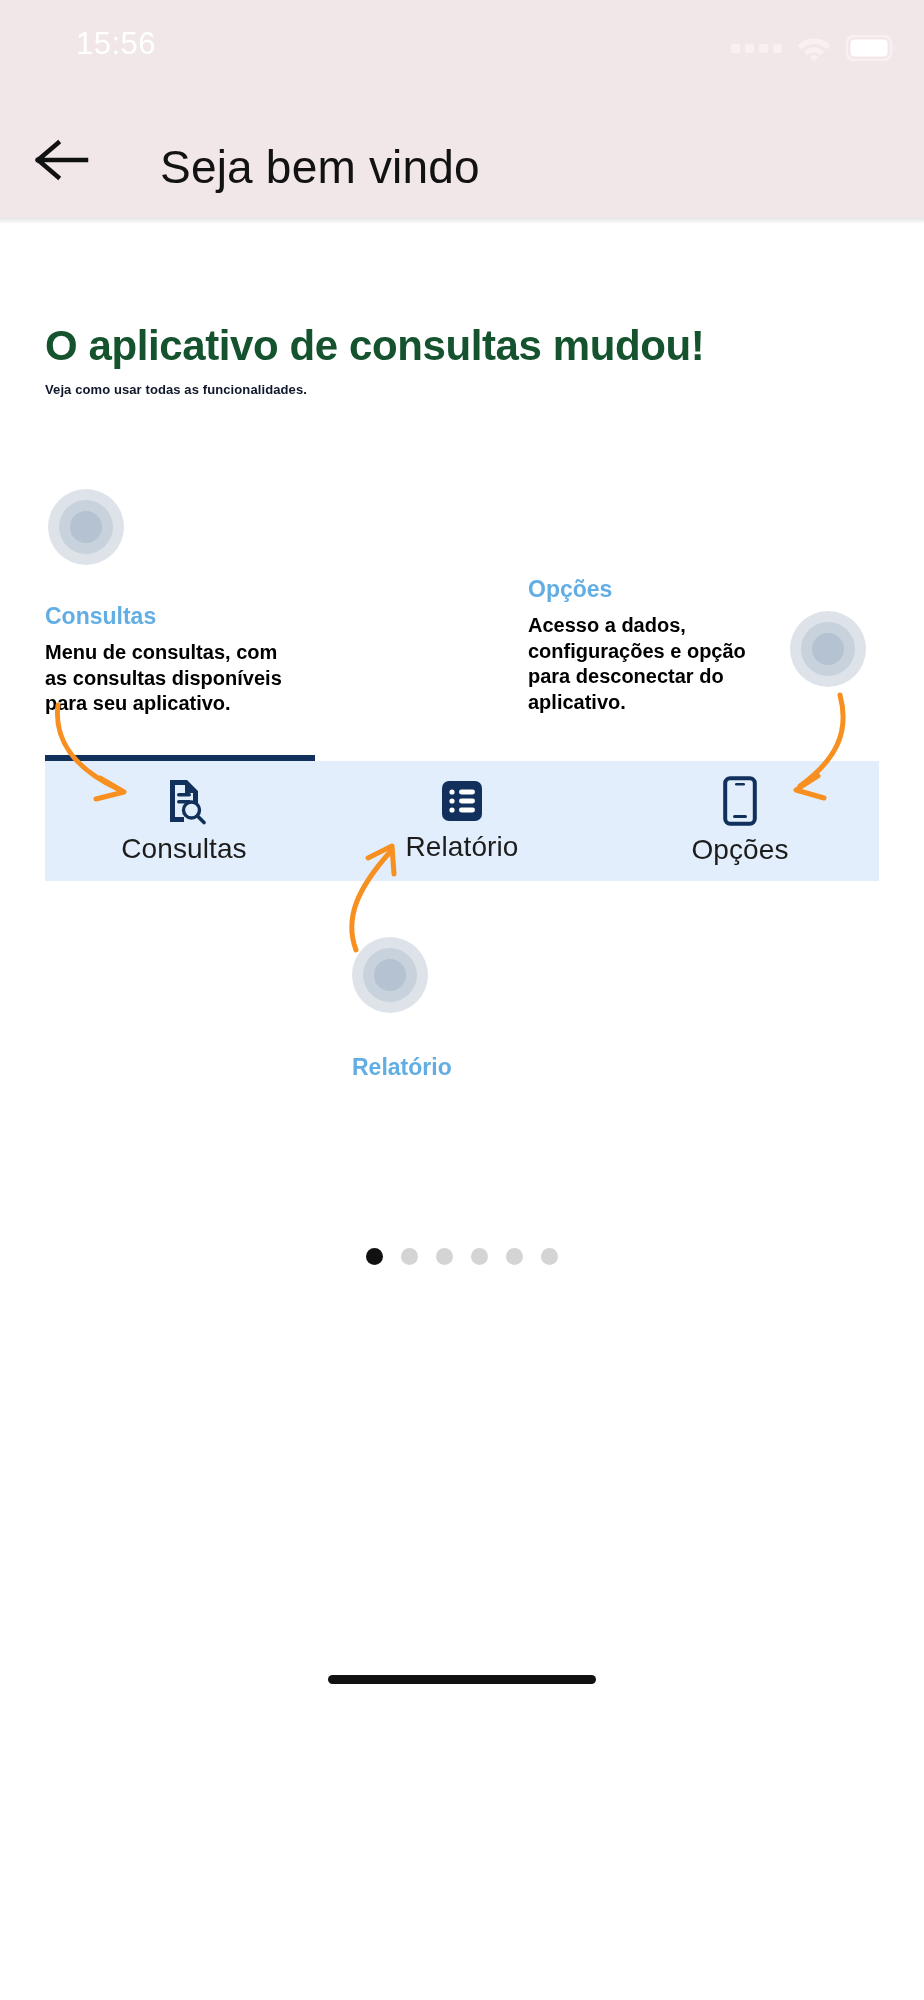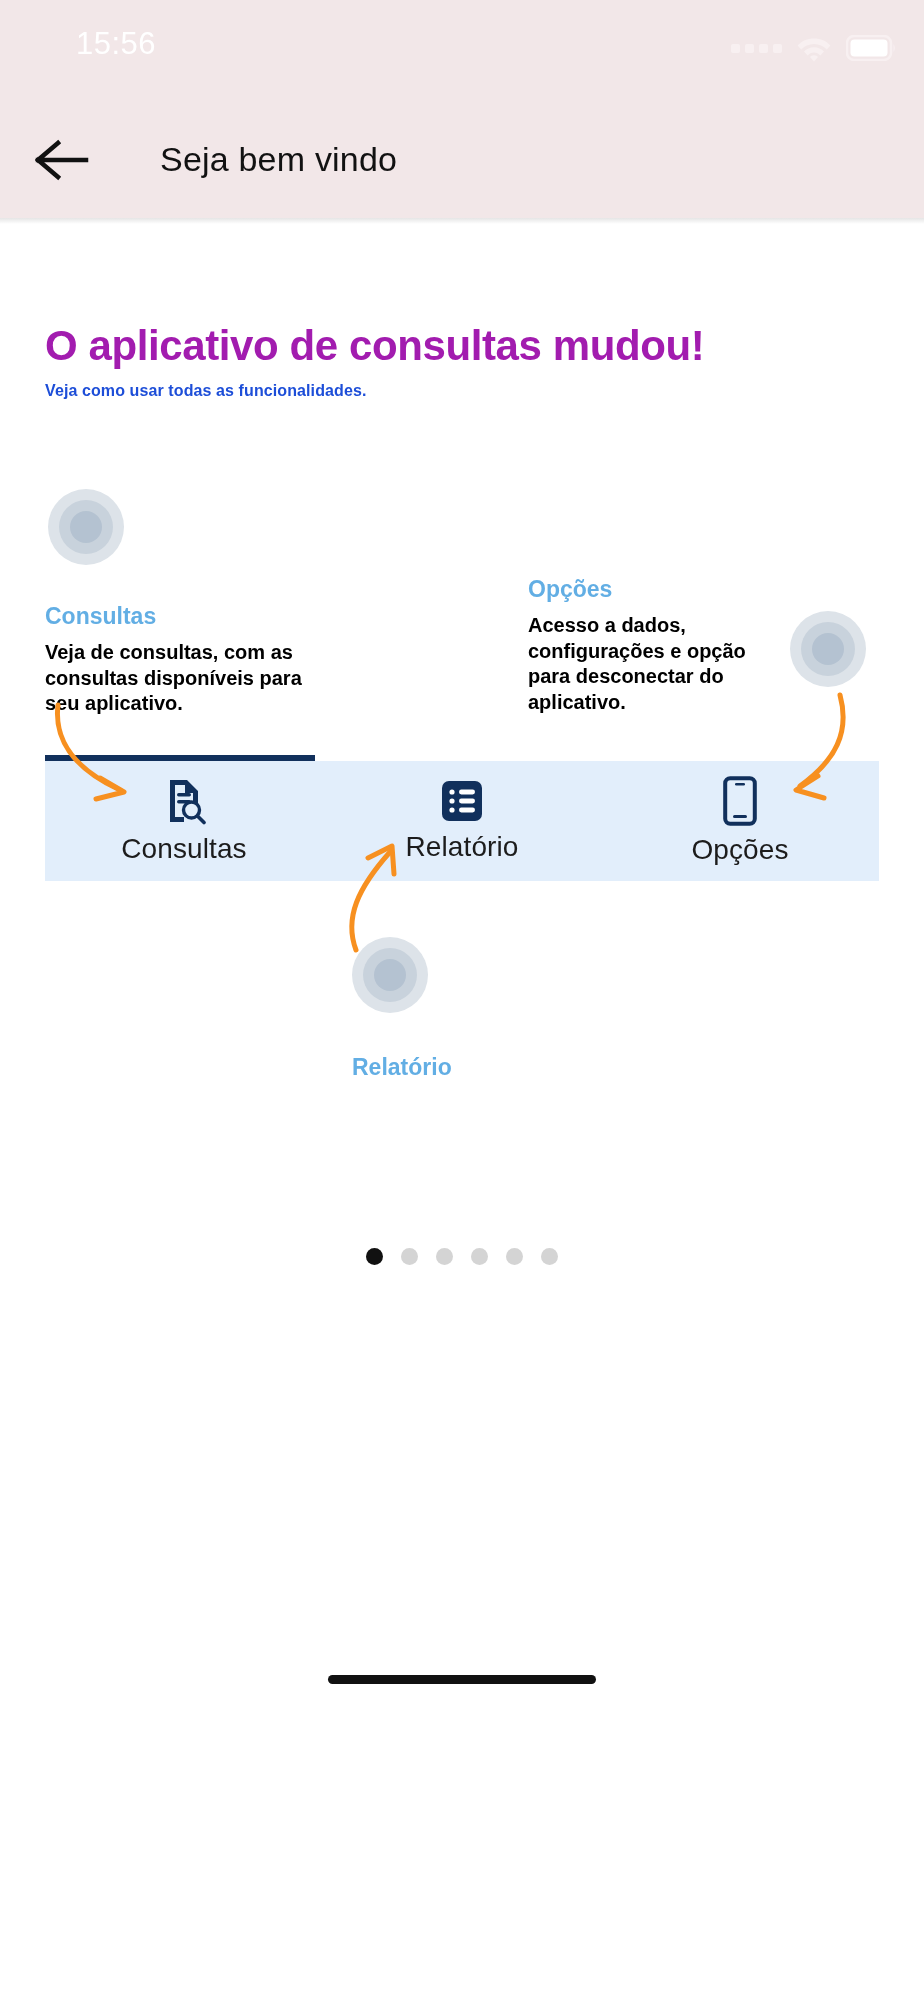--- a/index.html
+++ b/index.html
@@ -42,37 +42,37 @@
     position: absolute; left: 0; top: 100px;
     width: 924px; height: 118px;
     background: #f2e7e8;
   }
   .back-btn {
     position: absolute; left: 34px; top: 36px;
     width: 56px; height: 48px;
   }
   .appbar-title {
     position: absolute; left: 160px; top: 40px;
-    font-size: 34px; color: #121212; font-weight: 400;
+    font-size: 46px; color: #121212; font-weight: 400;
     letter-spacing: 0.2px;
   }
   .appbar-shadow {
     position: absolute; left: 0; top: 218px; width: 924px; height: 6px;
     background: linear-gradient(to bottom, rgba(0,0,0,.10), rgba(0,0,0,0));
   }
 
   
   .headline {
     position: absolute; left: 45px; top: 322px;
-    font-size: 42px; font-weight: bold; color: #a21caf;
+    font-size: 42px; font-weight: bold; color: #14532d;
     letter-spacing: -0.4px; white-space: nowrap;
   }
   .subhead {
     position: absolute; left: 45px; top: 382px;
-    font-size: 16px; font-weight: bold; color: #1d4ed8;
+    font-size: 13px; font-weight: bold; color: #0f172a;
     letter-spacing: 0.1px; white-space: nowrap;
   }
 
   
   .puck { position: absolute; border-radius: 50%; background: #dde3e9; }
   .puck .mid {
     position: absolute; left: 50%; top: 50%; transform: translate(-50%,-50%);
     border-radius: 50%; background: #c8d2dc;
   }
   .puck .core {
@@ -178,21 +178,21 @@
     <div class="mid" style="width:54px; height:54px;"></div>
     <div class="core" style="width:32px; height:32px;"></div>
   </div>
 
   <div class="puck" style="left:352px; top:937px; width:76px; height:76px;">
     <div class="mid" style="width:54px; height:54px;"></div>
     <div class="core" style="width:32px; height:32px;"></div>
   </div>
 
   <div class="callout-title" style="left:45px; top:603px;">Consultas</div>
-  <div class="callout-body" style="left:45px; top:640px; width:258px;">Veja de consultas, com as consultas disponíveis para seu aplicativo.</div>
+  <div class="callout-body" style="left:45px; top:640px; width:258px;">Menu de consultas, com as consultas disponíveis para seu aplicativo.</div>
 
   <div class="callout-title" style="left:528px; top:576px;">Opções</div>
   <div class="callout-body" style="left:528px; top:613px; width:265px;">Acesso a dados, configurações e opção para desconectar do aplicativo.</div>
 
   <div class="callout-title" style="left:352px; top:1054px;">Relatório</div>
 
   <div class="tab-active-rule"></div>
   <div class="tabbar">
 
     <div class="tab" style="left:0; width:278px;">

